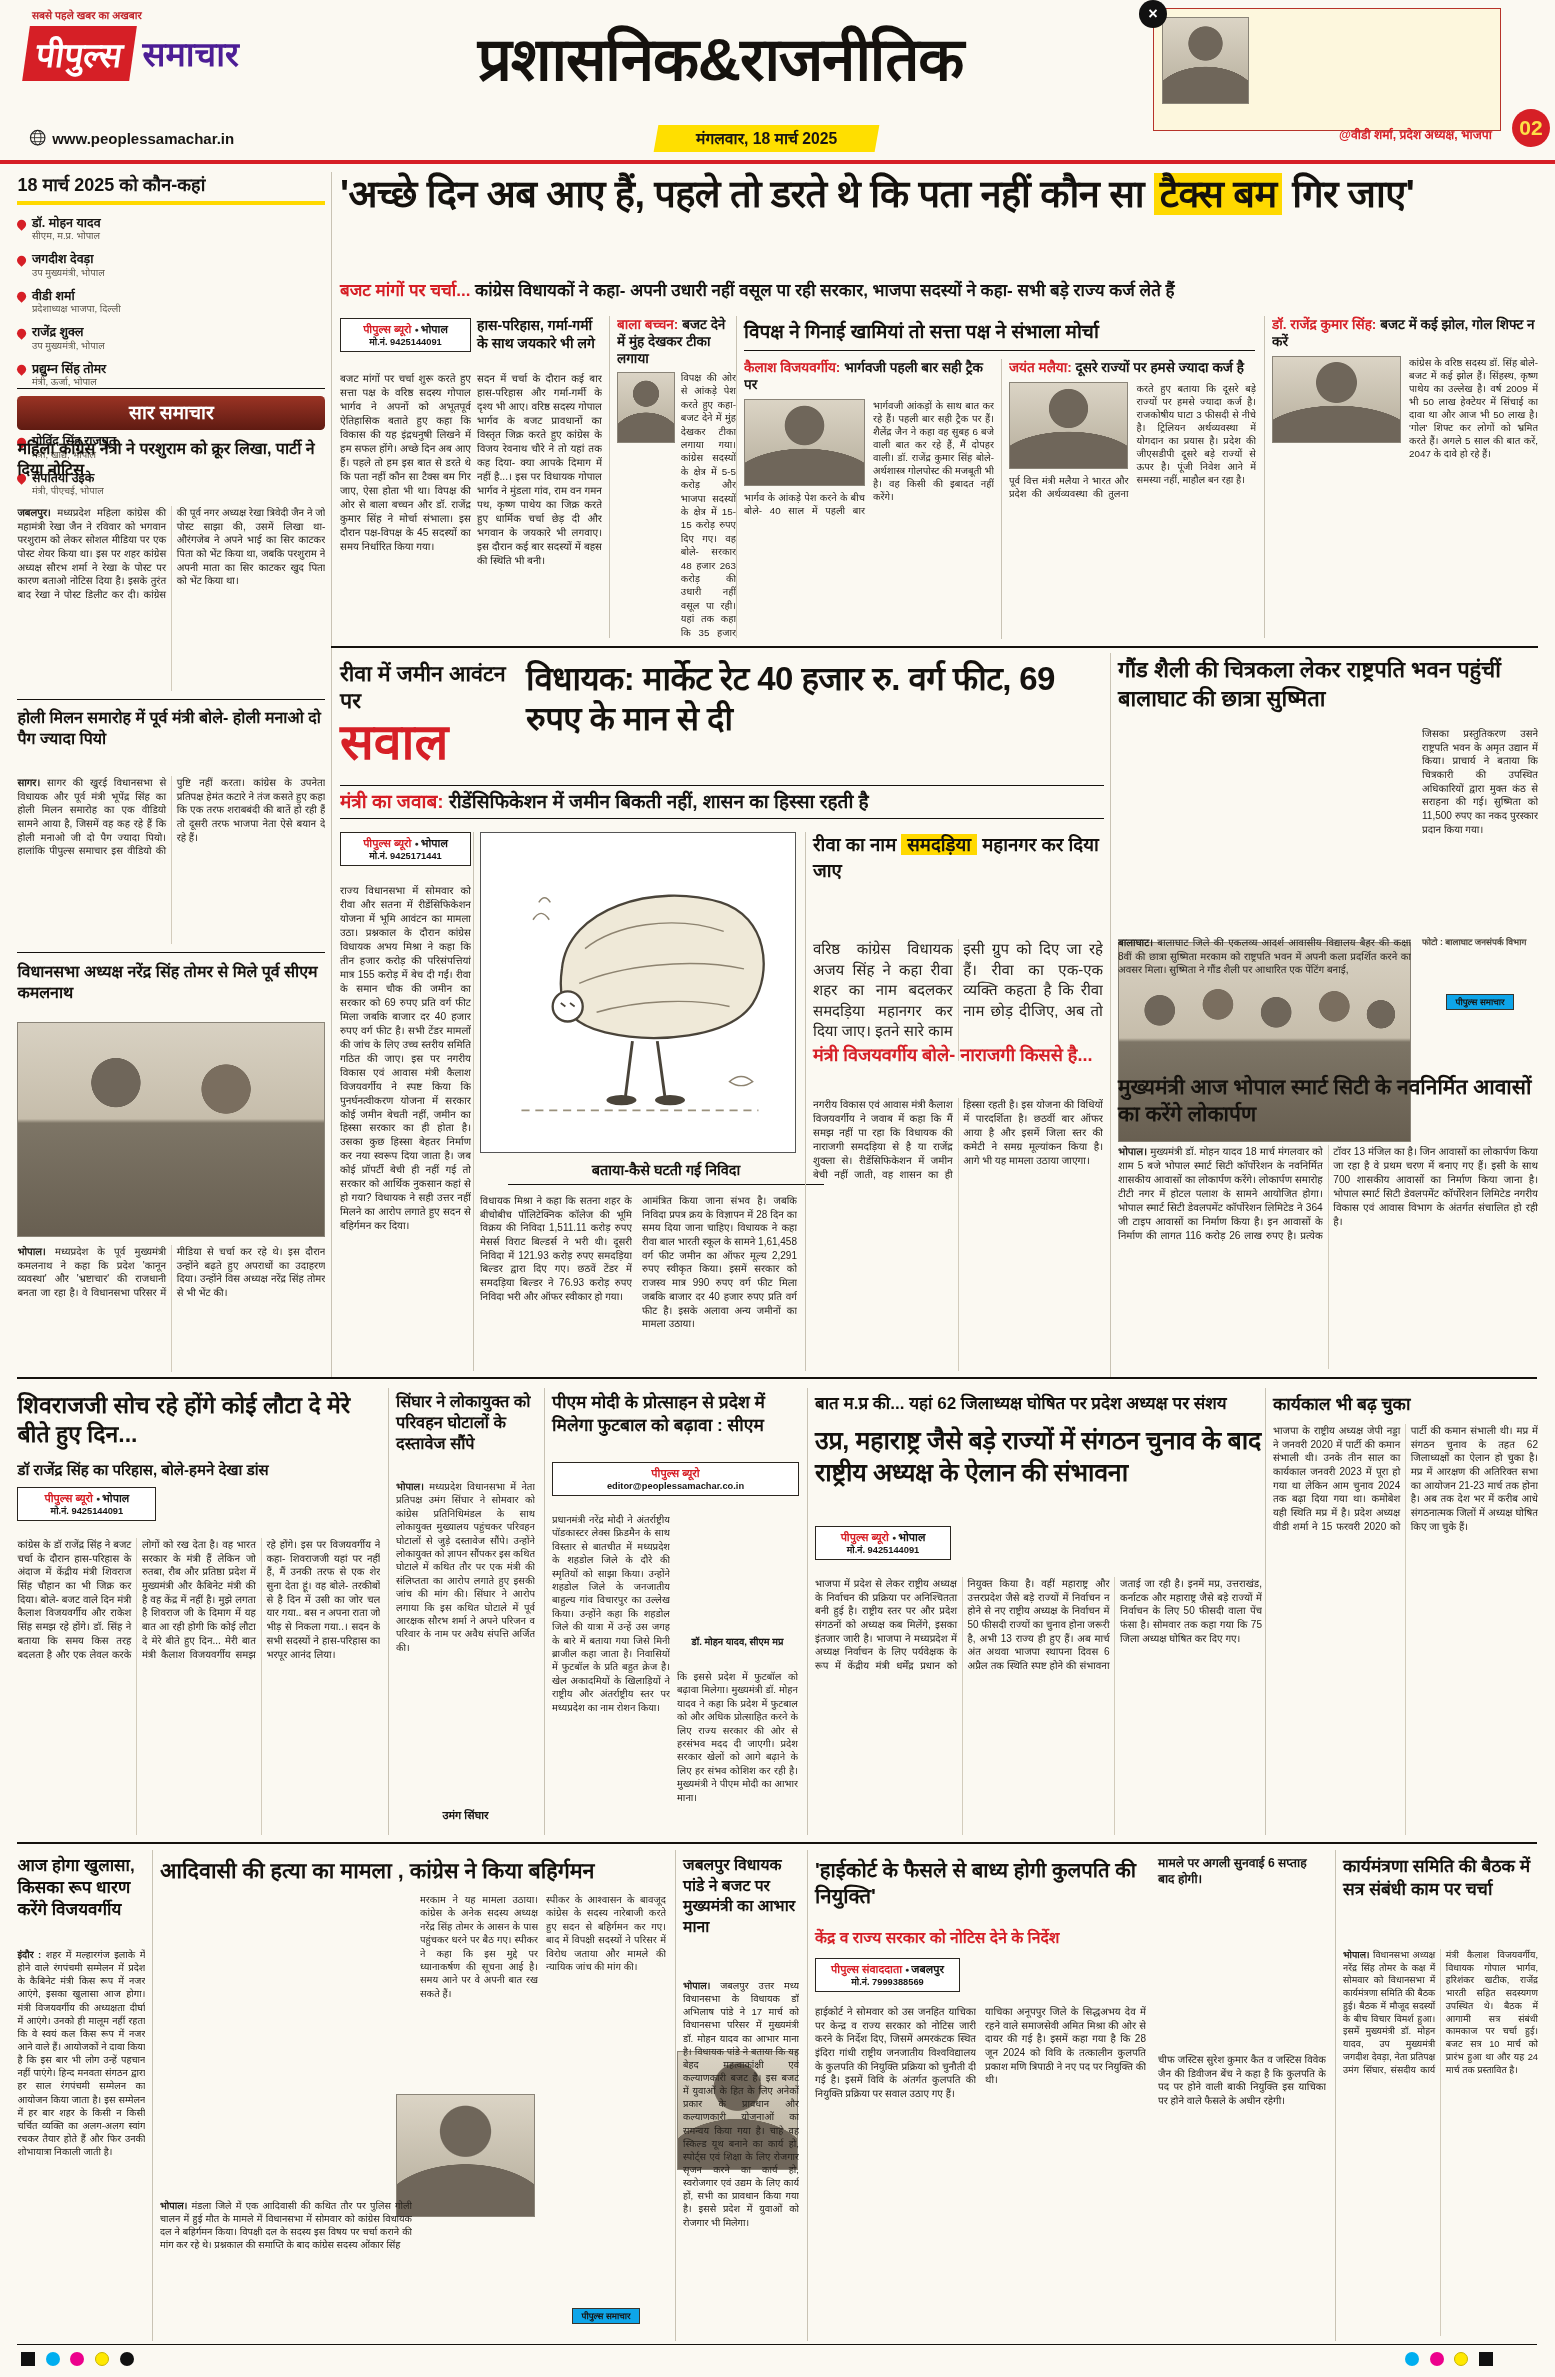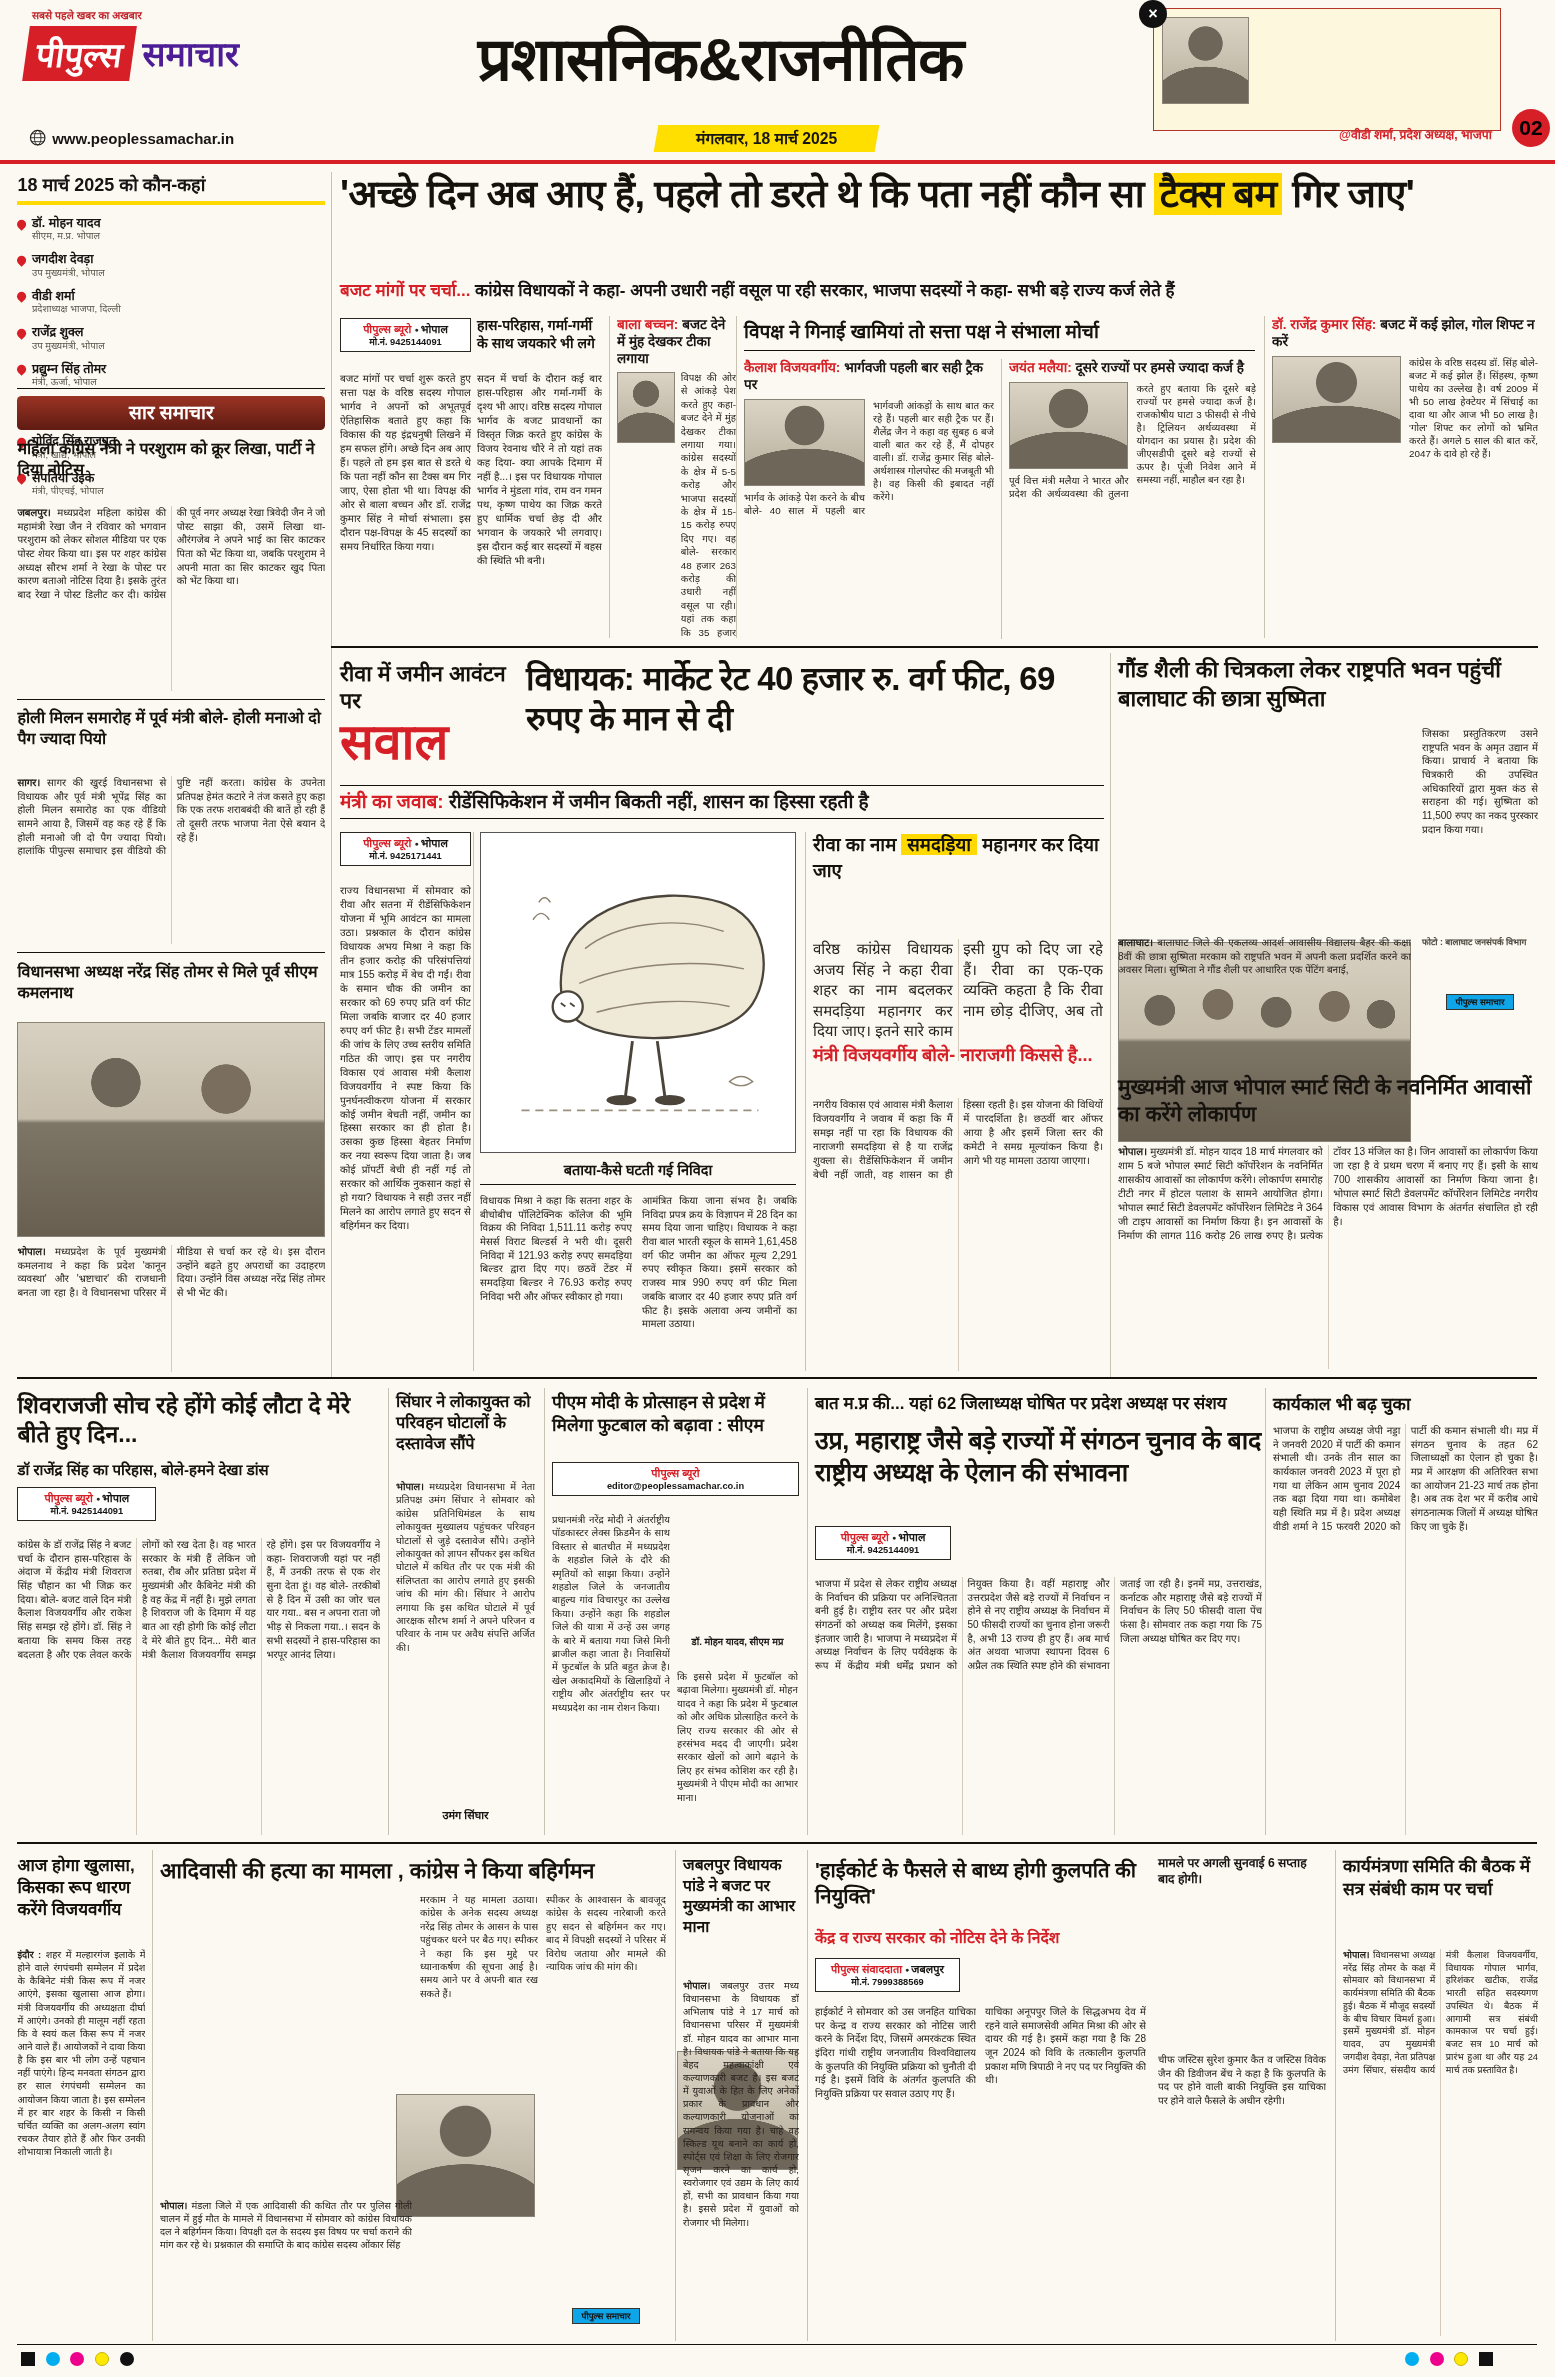--- a/index.html
+++ b/index.html
@@ -58,21 +58,21 @@
 <div class="abs" style="left:656px;top:125px;width:221px;height:27px;background:#ffdf00;text-align:center;font-size:15.7px;font-weight:bold;line-height:27px;transform:skewX(-10deg)"><span style="display:inline-block;transform:skewX(10deg)">मंगलवार, 18 मार्च 2025</span></div>
 
 <div class="abs" style="left:1153px;top:8.1px;width:348px;height:123px;background:#fdf7dd;border:1.2px solid #b7342a;padding:8.1px 8.1px 5.8px 8.1px;display:flex;gap:8.1px">
   <div class="photo photo-portrait" style="width:87px;height:87px;flex:0 0 87px"></div>
   <div style="position:relative;flex:1">
     <div class="red" style="position:absolute;right:0;bottom:-18.6px;font-size:12.2px;font-weight:bold">@वीडी शर्मा, प्रदेश अध्यक्ष, भाजपा</div>
   </div>
 </div>
 <div class="abs" style="left:1139px;top:0px;width:28px;height:28px;background:#111;border-radius:50%;color:#fff;text-align:center;line-height:27px;font-size:16.3px;font-weight:bold">×</div>
 
-<div class="abs" style="left:1512px;top:109px;width:38px;height:38px;background:#d61f26;border-radius:50%;color:#000000;font-size:21px;font-weight:bold;text-align:center;line-height:38px">02</div>
+<div class="abs" style="left:1512px;top:109px;width:38px;height:38px;background:#d61f26;border-radius:50%;color:#fde047;font-size:21px;font-weight:bold;text-align:center;line-height:38px">02</div>
 
 <div class="abs" style="left:0;top:160px;width:1555px;height:3.5px;background:#d61f26"></div>
 
 <div class="abs" style="left:17.4px;top:172px;width:308px;font-size:18px;font-weight:bold;border-bottom:4.1px solid #ffd900;padding-bottom:4.6px">18 मार्च 2025 को कौन-कहां</div>
 
 <div class="abs" style="left:17.4px;top:216px;width:308px;display:grid;grid-template-columns:1fr;gap:10.5px 8.1px">
   <div class="ww-entry">
       <span class="pin"></span>
       <span><span class="nm">डॉ. मोहन यादव</span><br><span class="rl">सीएम, म.प्र. भोपाल</span></span>
     </div>
@@ -204,21 +204,21 @@
     <circle cx="150" cy="300" r="26" fill="#fff" stroke="#4a443a" stroke-width="4"></circle>
     <path d="M138 294 l8 6 M154 294 l8 6" stroke="#4a443a" stroke-width="3" fill="none"></path>
     <path d="M262 360 L250 455 M305 360 L318 455" stroke="#4a443a" stroke-width="5" fill="none"></path>
     <ellipse cx="243" cy="462" rx="26" ry="9" fill="#4a443a"></ellipse>
     <ellipse cx="327" cy="462" rx="26" ry="9" fill="#4a443a"></ellipse>
     <path d="M70 480 H480" stroke="#9a917d" stroke-width="3" stroke-dasharray="14 10"></path>
     <path d="M90 150 q14 -22 28 0 M100 120 q10 -16 20 0" stroke="#8d8370" stroke-width="2.5" fill="none"></path>
     <path d="M430 430 q20 -18 40 0 q-20 14 -40 0 Z" fill="none" stroke="#8d8370" stroke-width="2.5"></path>
   </svg>
 </div>
-<div class="abs headline" style="left:480px;top:1159px;width:316px;height:25.6px;font-size:14.5px;text-align:center;border-bottom:1.2px solid #15120e;line-height:23px">बताया-कैसे घटती गई निविदा</div>
+<div class="abs headline" style="left:508px;top:1159px;width:316px;height:25.6px;font-size:14.5px;text-align:center;border-bottom:1.2px solid #15120e;line-height:23px">बताया-कैसे घटती गई निविदा</div>
 
 <div class="abs body" style="left:480px;top:1194px;width:152px;height:177px;font-size:10px">विधायक मिश्रा ने कहा कि सतना शहर के बीचोबीच पॉलिटेक्निक कॉलेज की भूमि विक्रय की निविदा 1,511.11 करोड़ रुपए मेसर्स विराट बिल्डर्स ने भरी थी। दूसरी निविदा में 121.93 करोड़ रुपए समदड़िया बिल्डर द्वारा दिए गए। छठवें टेंडर में समदड़िया बिल्डर ने 76.93 करोड़ रुपए निविदा भरी और ऑफर स्वीकार हो गया।</div>
 <div class="abs body" style="left:642px;top:1194px;width:155px;height:177px;font-size:10px">आमंत्रित किया जाना संभव है। जबकि निविदा प्रपत्र क्रय के विज्ञापन में 28 दिन का समय दिया जाना चाहिए। विधायक ने कहा रीवा बाल भारती स्कूल के सामने 1,61,458 वर्ग फीट जमीन का ऑफर मूल्य 2,291 रुपए स्वीकृत किया। इसमें सरकार को राजस्व मात्र 990 रुपए वर्ग फीट मिला जबकि बाजार दर 40 हजार रुपए प्रति वर्ग फीट है। इसके अलावा अन्य जमीनों का मामला उठाया।</div>
 
 <div class="abs vrule" style="left:805px;top:832px;height:539px"></div>
 
 <div class="abs headline" style="left:813px;top:832px;width:290px;font-size:18.6px;line-height:1.4"><span>रीवा का नाम </span><span class="hl">समदड़िया</span><span> महानगर कर दिया जाए</span></div>
 <div class="abs body cols2" style="left:813px;top:939px;width:290px;height:122px;font-size:15px">वरिष्ठ कांग्रेस विधायक अजय सिंह ने कहा रीवा शहर का नाम बदलकर समदड़िया महानगर कर दिया जाए। इतने सारे काम इसी ग्रुप को दिए जा रहे हैं। रीवा का एक-एक व्यक्ति कहता है कि रीवा नाम छोड़ दीजिए, अब तो इसको समदड़िया शहर कर दें।</div>
 
 <div class="abs headline red" style="left:813px;top:1044px;width:290px;font-size:18px;line-height:1.3;color:#d61f26">मंत्री विजयवर्गीय बोले- नाराजगी किससे है...</div>

